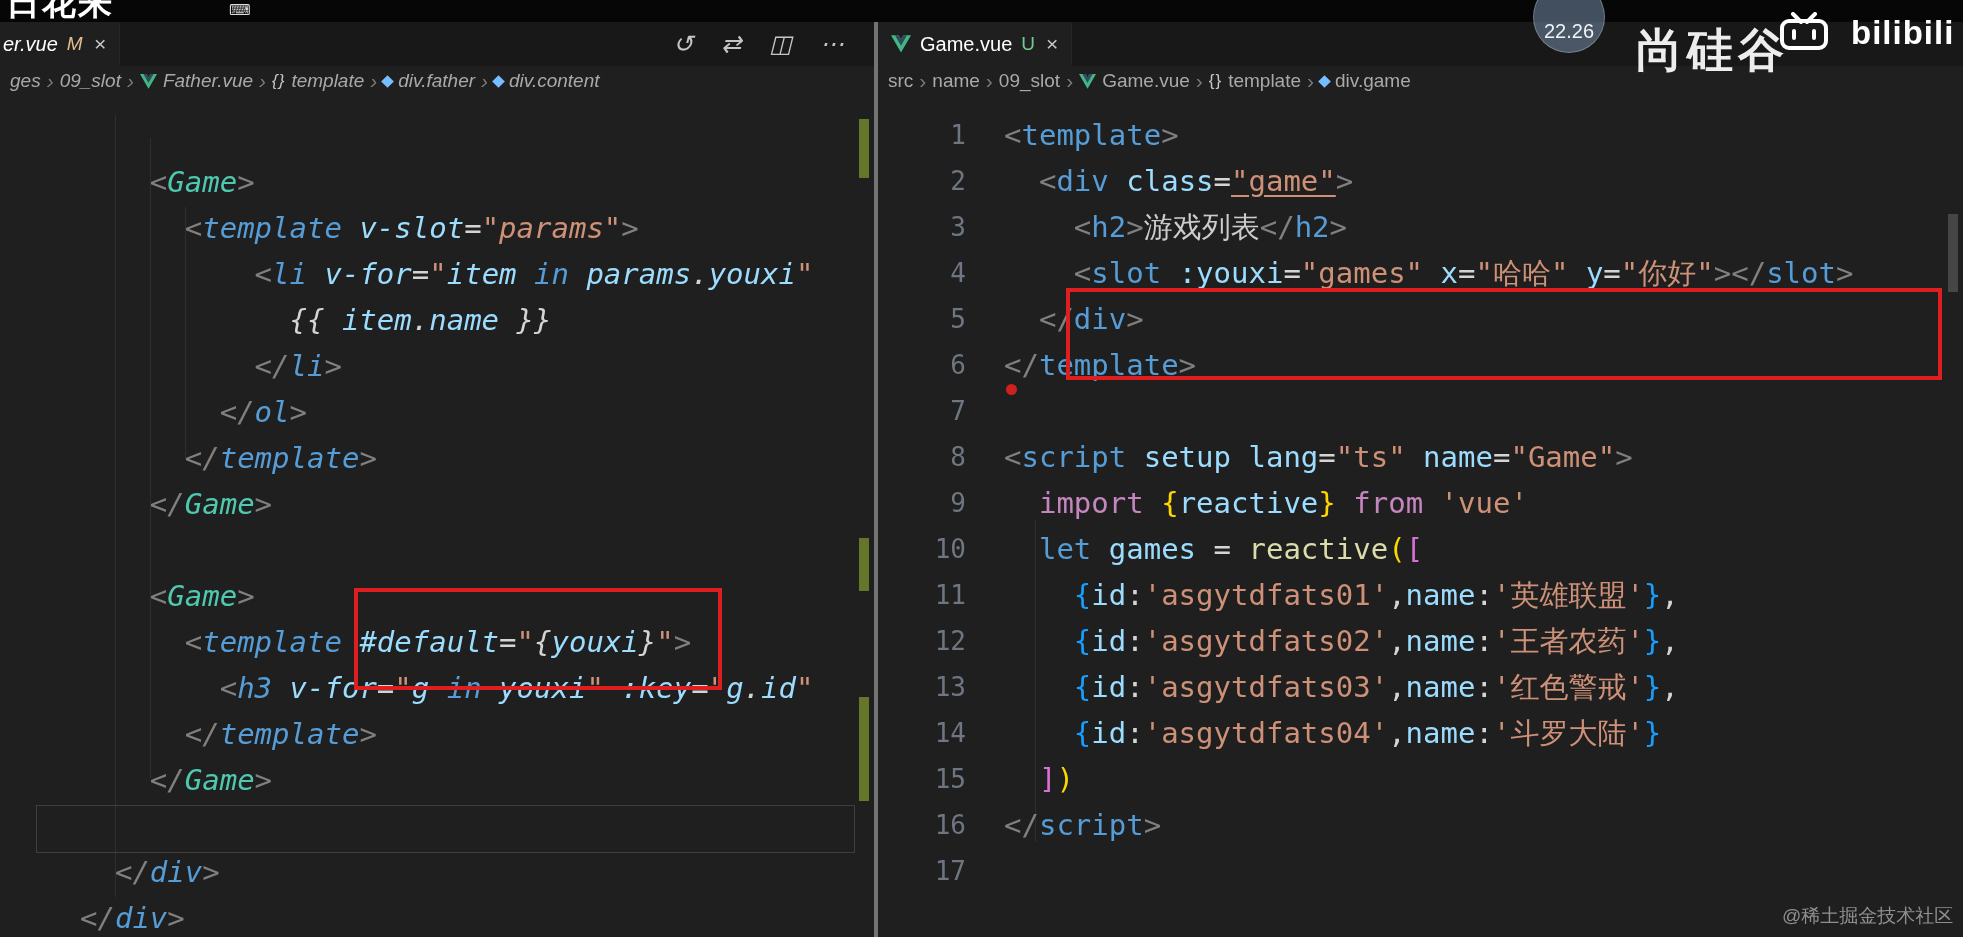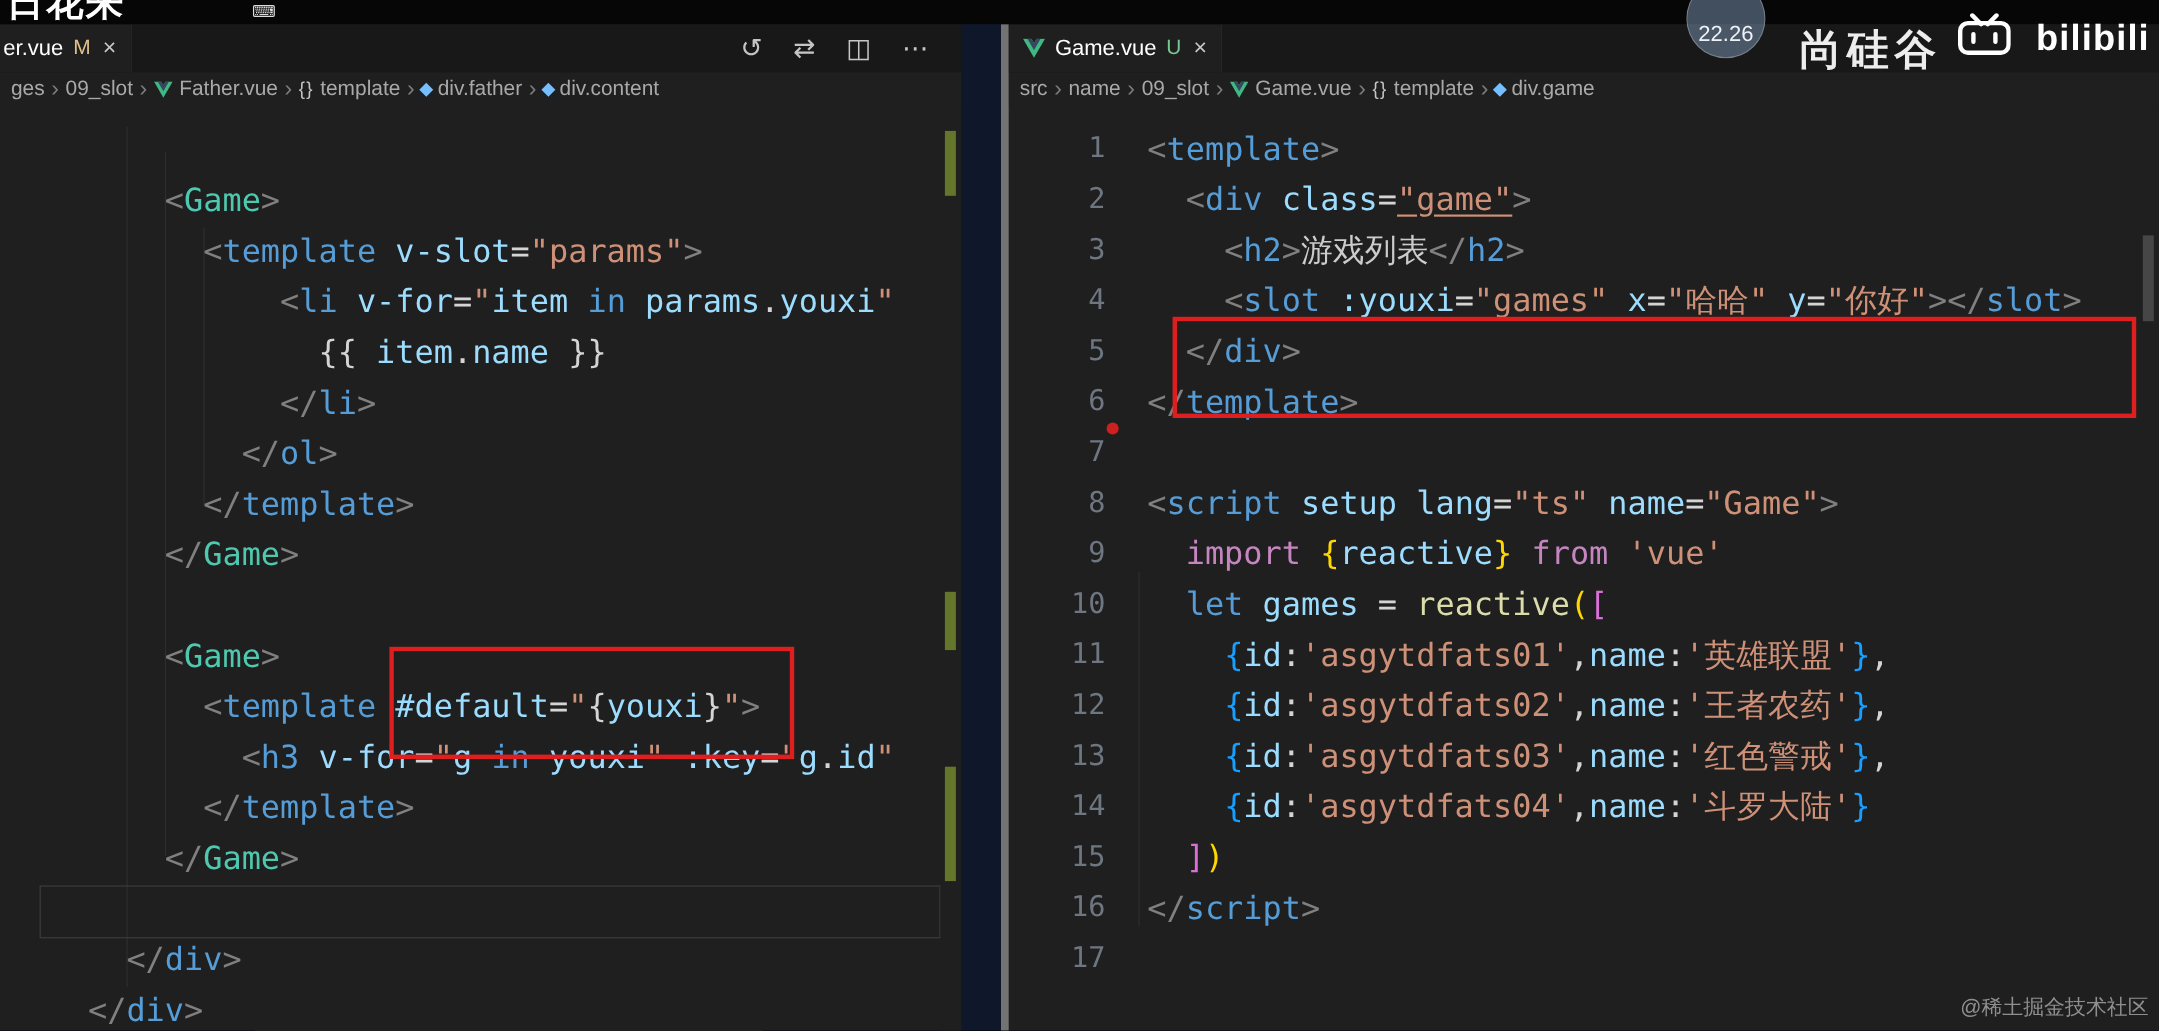--- a/index.html
+++ b/index.html
@@ -7,22 +7,22 @@
           font-family:"Liberation Sans",sans-serif;}
 
   
   .titlebar{position:absolute;top:0;left:0;right:0;height:22px;background:#060606;z-index:30;}
   .scribble{position:absolute;left:6px;top:-20px;height:40px;color:#fff;font-size:34px;font-weight:700;
             z-index:35;letter-spacing:2px;white-space:nowrap;}
   .titlebar-glyph{position:absolute;left:229px;top:1px;color:#ddd;font-size:15px;z-index:35;}
 
   
   .pane{position:absolute;top:22px;bottom:0;overflow:hidden;background:#1f1f1f;}
-  .pane-left{left:0;width:874px;}
-  .pane-right{left:910px;right:0;border-left:7px solid #737373;}
+  .pane-left{left:0;width:874px;font-style:italic;}
+  .pane-right{left:874px;right:0;border-left:4px solid #737373;}
 
   .tabbar{height:44px;background:#181818;display:flex;align-items:stretch;}
   .tab{display:flex;align-items:center;gap:9px;padding:0 13px;background:#1f1f1f;color:#fff;
        font-size:20px;border-right:1px solid #252526;white-space:nowrap;}
   .tab.cut{padding-left:3px;}
   .git-badge{font-size:19px;}
   .git-badge.m{color:#e2c08d;}
   .git-badge.u{color:#73c991;}
   .tab-close{color:#c8c8c8;font-size:21px;margin-left:2px;}
   .tab-icon{display:flex;align-items:center;}
@@ -74,21 +74,21 @@
   .anno-left{left:354px;top:588px;width:360px;height:94px;}
   .anno-right{left:1066px;top:288px;width:868px;height:84px;}
   .red-dot{position:absolute;left:1006px;top:384px;width:11px;height:11px;background:#cf2020;
            border-radius:50%;z-index:40;}
 
   
   .clock{position:absolute;left:1533px;top:-19px;width:72px;height:72px;border-radius:50%;
          background:rgba(116,140,168,.55);border:1px solid rgba(255,255,255,.25);
          display:flex;align-items:flex-end;justify-content:center;box-sizing:border-box;
          padding-bottom:9px;color:#eef3f8;font-size:20px;z-index:60;}
-  .brand{position:absolute;left:1636px;top:20px;font-size:38px;color:#ededed;font-weight:600;
+  .brand{position:absolute;left:1636px;top:20px;font-size:46px;color:#ededed;font-weight:600;
          letter-spacing:5px;z-index:60;white-space:nowrap;}
   .bili{position:absolute;left:1780px;top:12px;display:flex;align-items:center;gap:23px;
         color:#fff;z-index:60;}
   .bili-word{font-size:33px;font-weight:700;letter-spacing:1px;}
   .watermark{position:absolute;left:1782px;top:903px;color:#8f8f8f;font-size:19px;z-index:60;
              white-space:nowrap;}
 </style>
 </head>
 <body>
 

